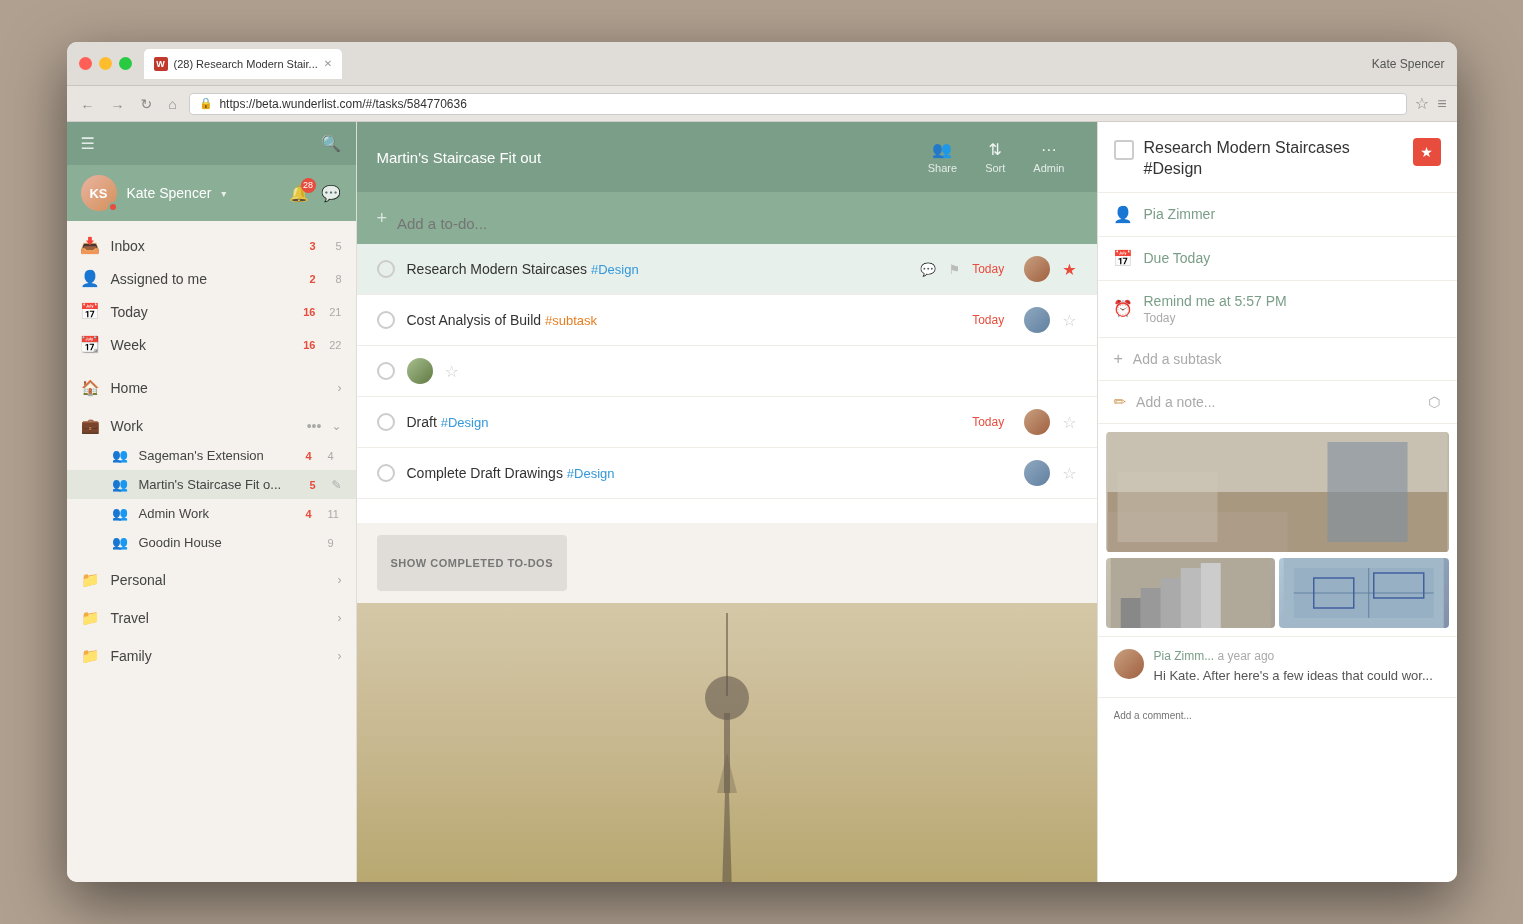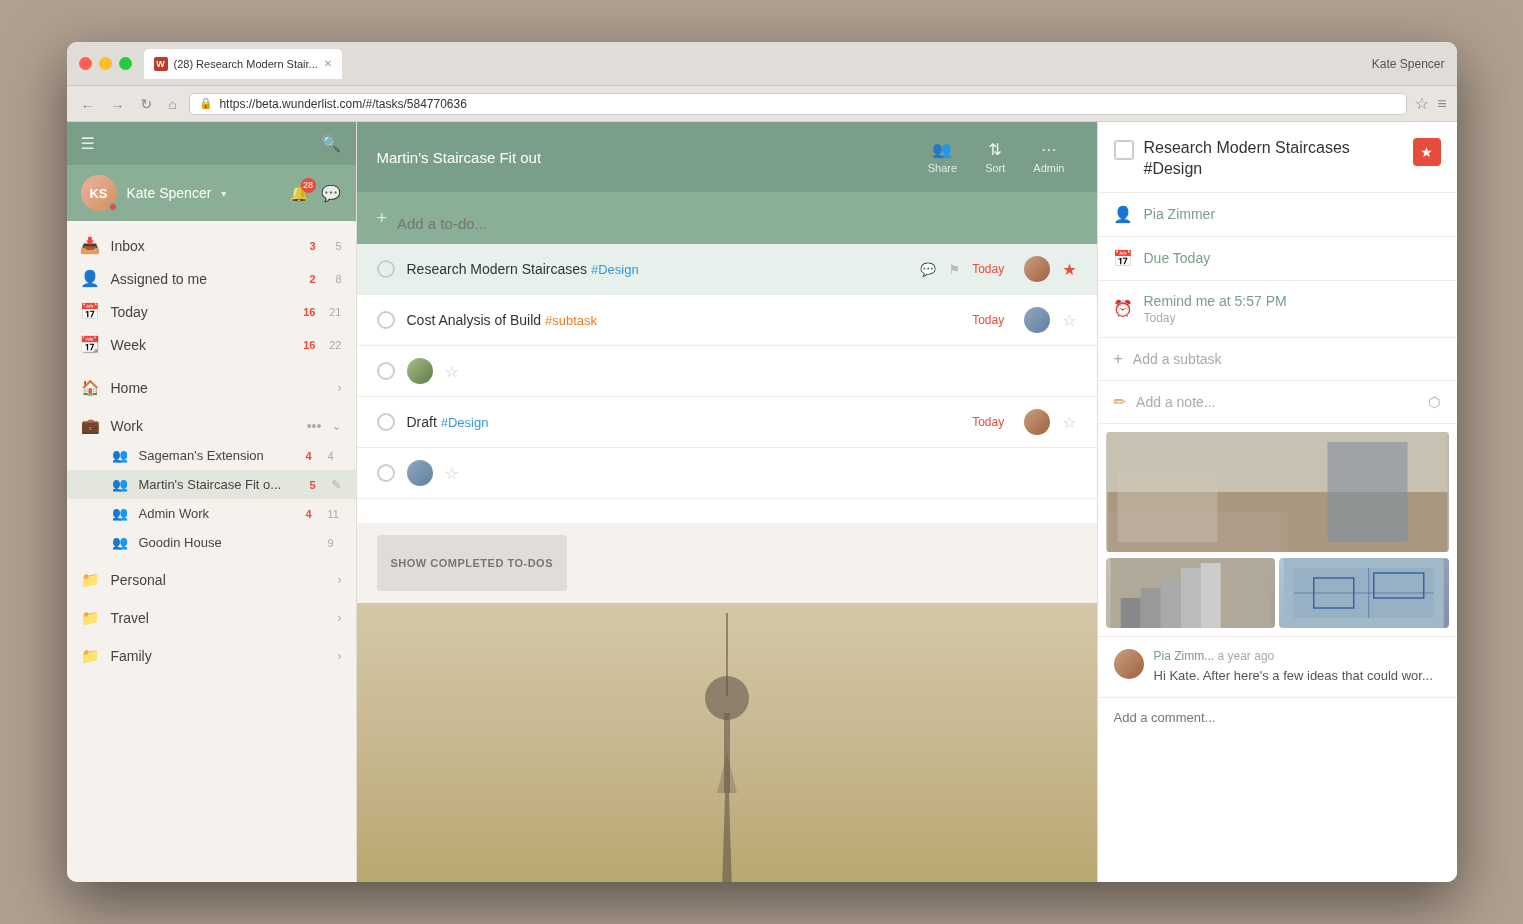--- a/index.html
+++ b/index.html
@@ -360,21 +360,21 @@
     .comment-content { flex: 1; }
     .comment-meta { font-size: 12px; color: #aaa; margin-bottom: 4px; }
     .comment-name { color: #7a9e87; font-weight: 500; }
     .comment-text { font-size: 13px; color: #555; line-height: 1.4; }
 
     .detail-add-comment {
       padding: 12px 16px;
       display: flex; align-items: center; gap: 10px;
     }
     .detail-add-comment-input {
-      flex: 1; font-size: 13px; color: #000000; background: none; border: none; outline: none;
+      flex: 1; font-size: 10px; color: #000000; background: none; border: none; outline: none;
     }
   </style>
 </head>
 <body>
 
 <div class="window">
 
   <div class="titlebar">
     <div class="traffic-lights">
       <div class="tl tl-red"></div>
@@ -580,20 +580,23 @@
           <span class="task-text">
             Draft <span class="task-tag tag-design">#Design</span>
           </span>
           <span class="task-date today">Today</span>
           <div class="task-avatar"></div>
           <span class="task-star">☆</span>
         </div>
 
         <div class="task-item">
           <div class="task-check"></div>
+          <span class="task-text">
+            Complete Draft Drawings <span class="task-tag tag-design">#Design</span>
+          </span>
           <div class="task-avatar task-avatar-2"></div>
           <span class="task-star">☆</span>
         </div>
       </div>
 
       <div class="show-completed">
         <button class="show-completed-btn">SHOW COMPLETED TO-DOS</button>
       </div>
 
       <div class="background-image">

